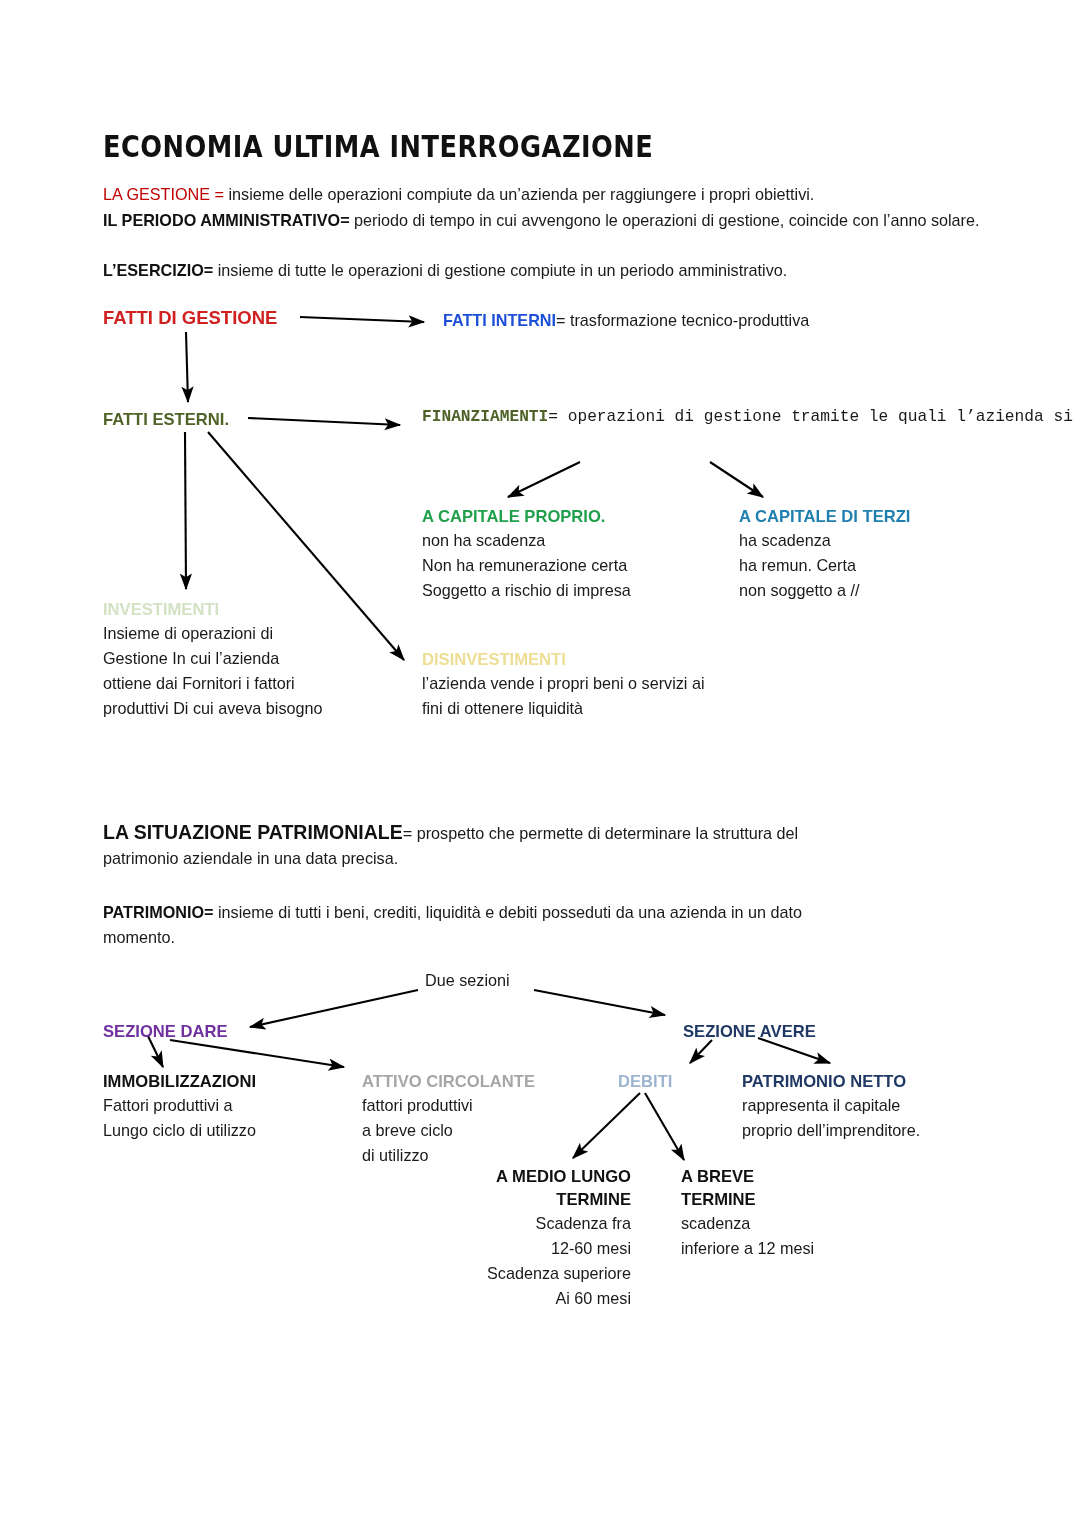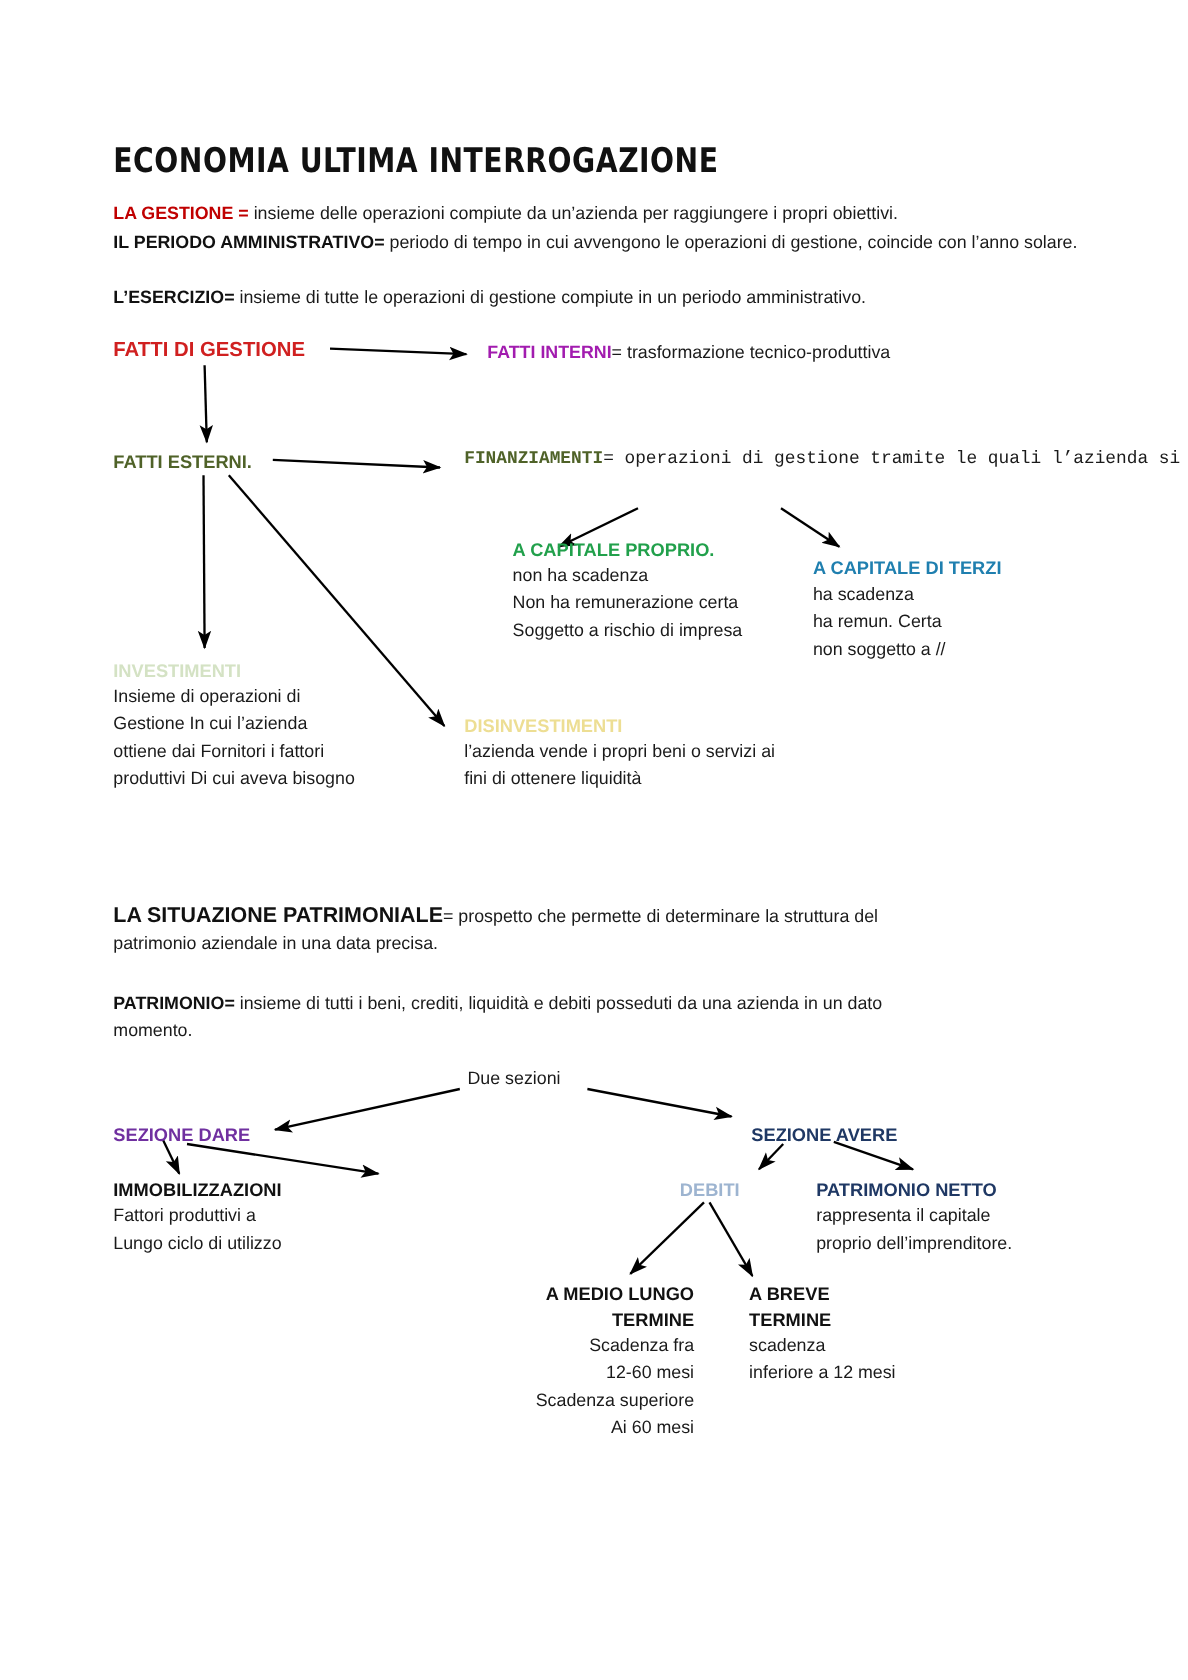--- a/index.html
+++ b/index.html
@@ -41,39 +41,39 @@
     white-space: nowrap;
   }
 
   
   .para {
     font-size: 16.2px;
     line-height: 25px;
     color: #1a1a1a;
     font-weight: 400;
   }
-  .kw-red { color: #C00000; font-weight: bold; }
+  .kw-red { color: #C00000; font-weight: normal; }
   .kw-black { color: #111111; font-weight: bold; }
 
   
   .node-head {
     font-size: 16.6px;
     font-weight: bold;
     line-height: 23px;
     white-space: nowrap;
   }
   .node-body {
     font-size: 16.2px;
     line-height: 25px;
     color: #1a1a1a;
   }
   .inline-head { font-weight: bold; }
 
   .c-red    { color: #D02020; }
-  .c-blue-l { color: #a21caf; text-align: center; }
+  .c-blue-l { color: #1d4ed8; text-align: center; }
   .c-olive  { color: #4F6228; }
   .c-green  { color: #21A04B; }
   .c-teal   { color: #1F7FAF; }
   .c-pale-g { color: #D4E2C4; }
   .c-pale-y { color: #EDDE93; }
   .c-purple { color: #7030A0; }
   .c-navy   { color: #1F3864; }
   .c-gray   { color: #A6A6A6; }
   .c-steel  { color: #9DB4D0; }
   .c-black  { color: #111111; }
@@ -151,21 +151,21 @@
   </div>
 
   <div class="abs node-head c-olive" style="left:103px; top:408px;">FATTI ESTERNI.</div>
 
   <div class="abs node-body" style="left:422px; top:405px; width:580px;font-family:Liberation Mono, monospace;">
     <div class="nowrap">
       <span class="inline-head c-olive">FINANZIAMENTI</span><span>= operazioni di gestione tramite le quali l’azienda si</span>
     </div>
   </div>
 
-  <div class="abs" style="left:422px; top:488px;margin-left:44px;">
+  <div class="abs" style="left:422px; top:505px;">
     <div class="node-head c-green">A CAPITALE PROPRIO.</div>
     <div class="node-body nowrap">non ha scadenza</div>
     <div class="node-body nowrap">Non ha remunerazione certa</div>
     <div class="node-body nowrap">Soggetto a rischio di impresa</div>
   </div>
 
   <div class="abs" style="left:739px; top:505px;">
     <div class="node-head c-teal">A CAPITALE DI TERZI</div>
     <div class="node-body nowrap">ha scadenza</div>
     <div class="node-body nowrap">ha remun. Certa</div>
@@ -205,20 +205,26 @@
   <div class="abs node-head c-purple" style="left:103px; top:1020px;">SEZIONE DARE</div>
 
   <div class="abs node-head c-navy" style="left:683px; top:1020px;">SEZIONE AVERE</div>
 
   <div class="abs" style="left:103px; top:1070px;">
     <div class="node-head c-black">IMMOBILIZZAZIONI</div>
     <div class="node-body nowrap">Fattori produttivi a</div>
     <div class="node-body nowrap">Lungo ciclo di utilizzo</div>
   </div>
 
+  <div class="abs" style="left:362px; top:1070px;">
+    <div class="node-head c-gray">ATTIVO CIRCOLANTE</div>
+    <div class="node-body nowrap">fattori produttivi</div>
+    <div class="node-body nowrap">a breve ciclo</div>
+    <div class="node-body nowrap">di utilizzo</div>
+  </div>
 
   <div class="abs node-head c-steel" style="left:618px; top:1070px;">DEBITI</div>
 
   <div class="abs" style="left:742px; top:1070px;">
     <div class="node-head c-navy">PATRIMONIO NETTO</div>
     <div class="node-body nowrap">rappresenta il capitale</div>
     <div class="node-body nowrap">proprio dell’imprenditore.</div>
   </div>
 
   <div class="abs" style="left:487px; top:1165px;text-align:right;">

